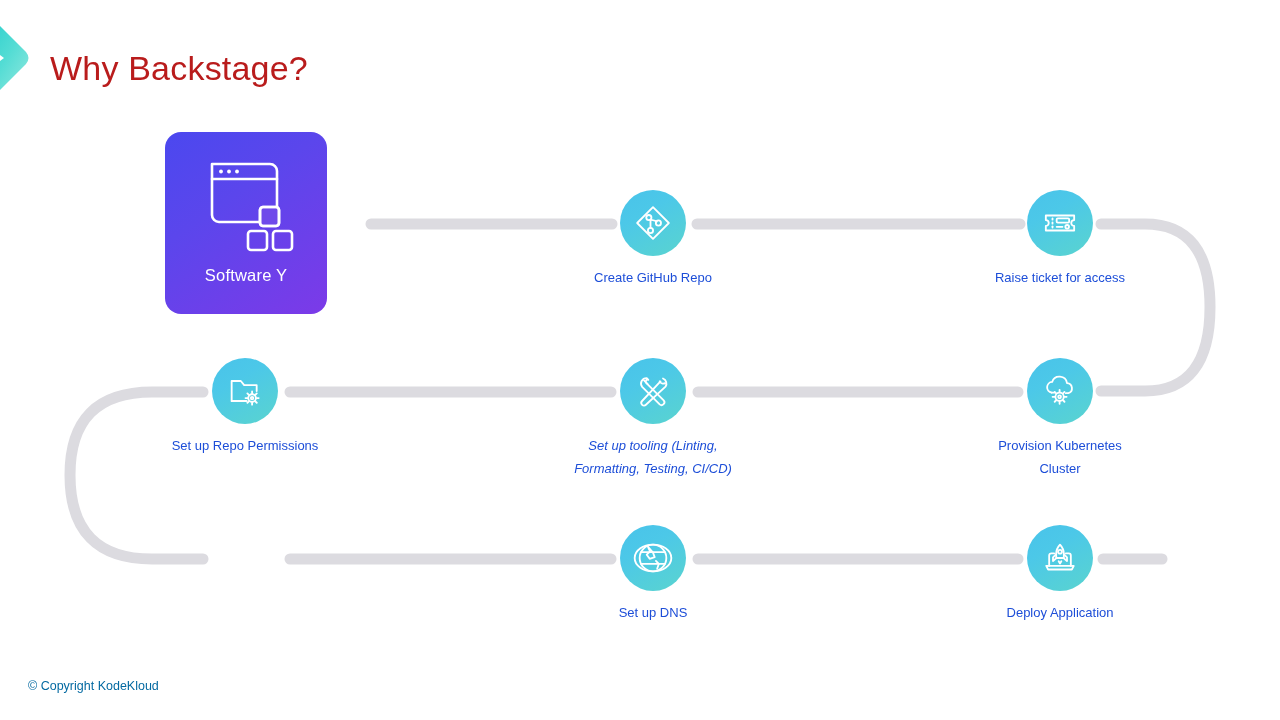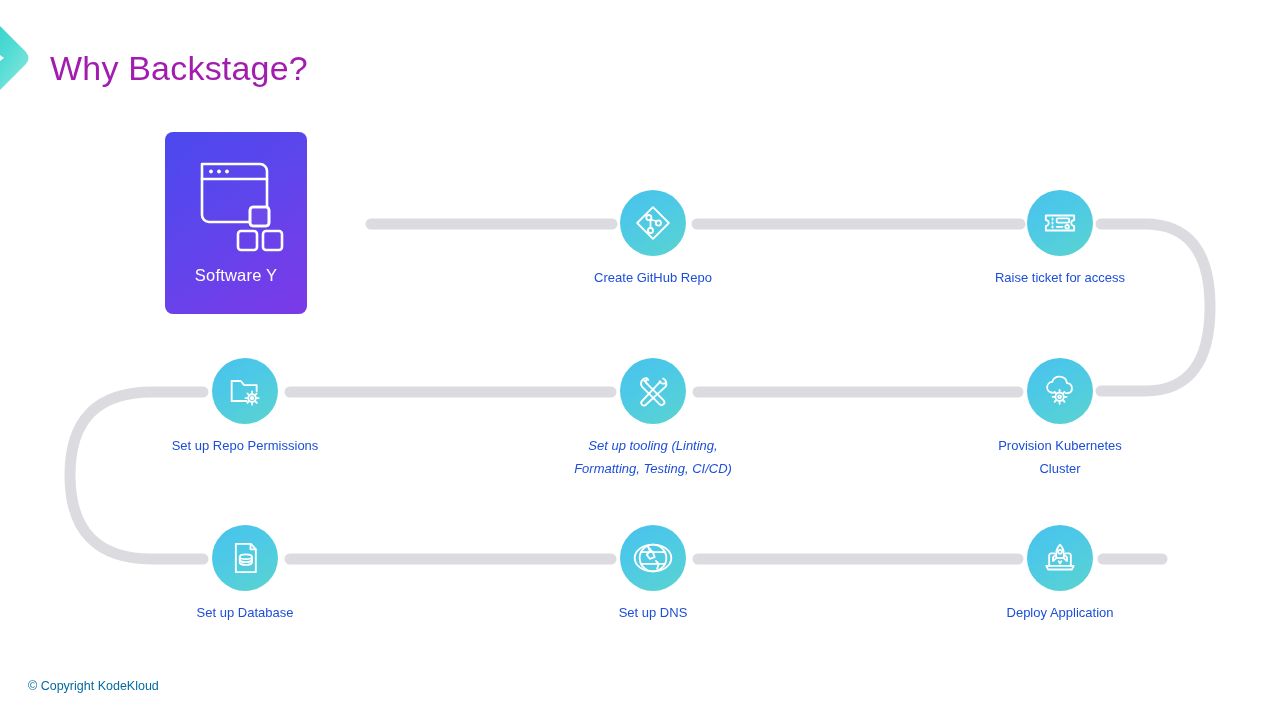--- a/index.html
+++ b/index.html
@@ -21,38 +21,38 @@
     left: -22px; top: 8px;
     width: 72px; height: 100px;
   }
 
   
   #page-title {
     position: absolute;
     left: 50px; top: 49px;
     font-size: 34px;
     font-weight: 400;
-    color: #a21caf;
+    color: #b91c1c;
     letter-spacing: 0.2px;
     white-space: nowrap;
   }
 
   
   #flow-lines {
     position: absolute;
     left: 0; top: 0;
     width: 1280px; height: 720px;
   }
 
   
   #software-card {
     position: absolute;
     left: 165px; top: 132px;
-    width: 142px; height: 182px;
-    border-radius: 8px;
+    width: 162px; height: 182px;
+    border-radius: 16px;
     background: linear-gradient(145deg, #4b48ef 0%, #5b46ec 38%, #7c3ae8 100%);
     display: flex;
     flex-direction: column;
     align-items: center;
     justify-content: flex-start;
     padding-top: 20px;
   }
   #software-card .card-icon { width: 104px; height: 104px; }
   #software-card .card-label {
     margin-top: 10px;
@@ -226,34 +226,20 @@
           <path d="M23.5 22.6 V25.2 M23.5 36.8 V39.4 M15.1 31 H17.7 M29.3 31 H31.9
                    M17.6 25.1 L19.4 26.9 M27.6 35.1 L29.4 36.9
                    M29.4 25.1 L27.6 26.9 M19.4 35.1 L17.6 36.9"></path>
         </g>
       </svg>
     </div>
     <div class="step-label">Provision Kubernetes
 Cluster</div>
   </div>
 
-  <div class="step" style="left:245px; top:525px;">
-    <div class="bubble">
-      <svg viewBox="0 0 48 48">
-        <g fill="none" stroke="#ffffff" stroke-width="2.2" stroke-linecap="round" stroke-linejoin="round">
-          <path d="M13 7 H31 L37 13.5 V41 H13 Z"></path>
-          <path d="M30.6 7 V13.6 H37"></path>
-          <ellipse cx="25" cy="22.5" rx="7.3" ry="2.9"></ellipse>
-          <path d="M17.7 22.5 V29.3 c0 1.6 3.3 2.9 7.3 2.9 s7.3 -1.3 7.3 -2.9 V22.5"></path>
-          <path d="M17.7 26 c0 1.6 3.3 2.9 7.3 2.9 s7.3 -1.3 7.3 -2.9"></path>
-        </g>
-      </svg>
-    </div>
-    <div class="step-label">Set up Database</div>
-  </div>
 
   <div class="step" style="left:1060px; top:525px;">
     <div class="bubble">
       <svg viewBox="0 0 48 48">
         <g fill="none" stroke="#ffffff" stroke-width="2.2" stroke-linecap="round" stroke-linejoin="round">
           <path d="M11 33.5 V21 a2.6 2.6 0 0 1 2.6 -2.6 H17"></path>
           <path d="M37 33.5 V21 a2.6 2.6 0 0 0 -2.6 -2.6 H31"></path>
           <path d="M7.5 33.5 H40.5 l-2.3 4.3 H9.8 Z"></path>
           <path d="M24 8 c3 3.2 4.6 7 4.6 11 L28.6 24 H19.4 L19.4 19 c0 -4 1.6 -7.8 4.6 -11 Z"></path>
           <path d="M19.4 19.4 L15.6 23.2 V27.6 L19.4 24.4"></path>

